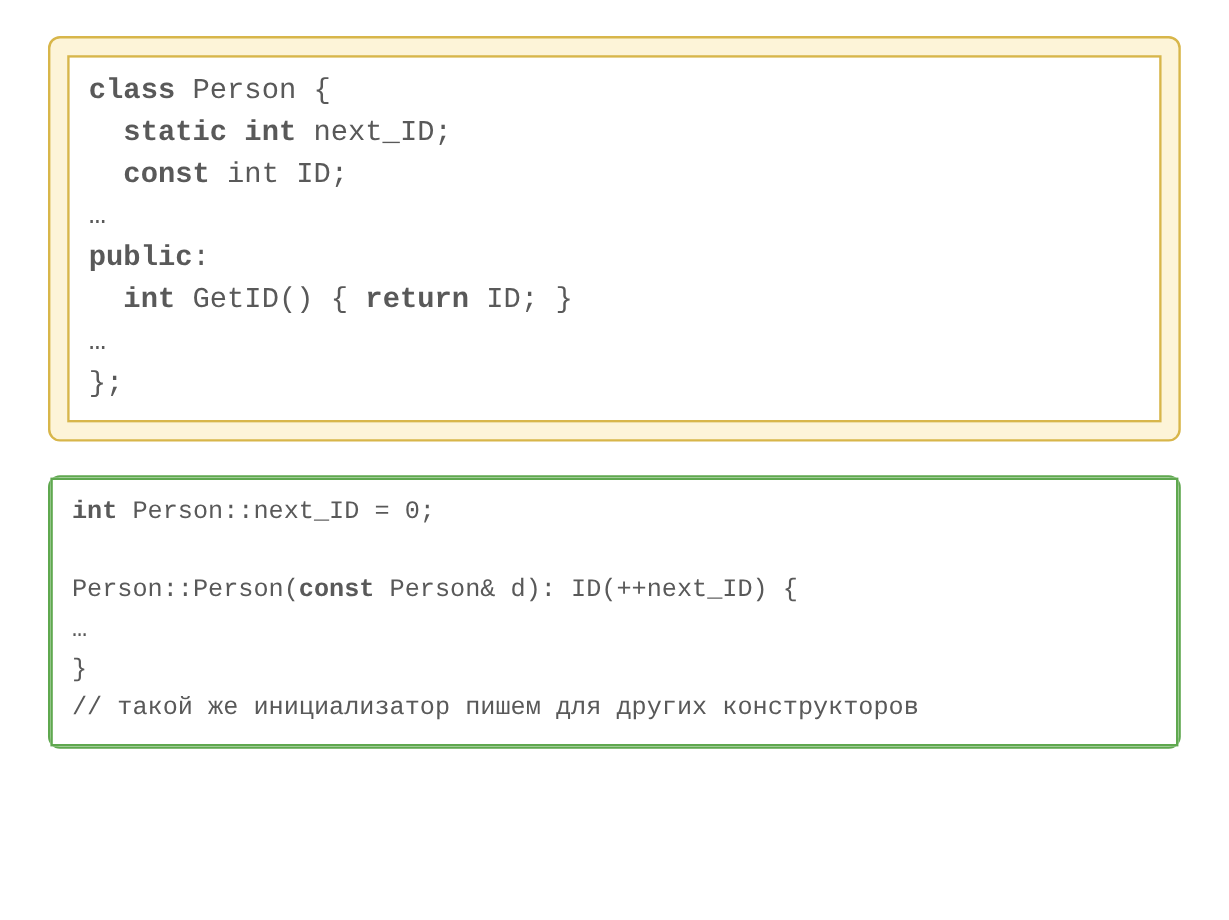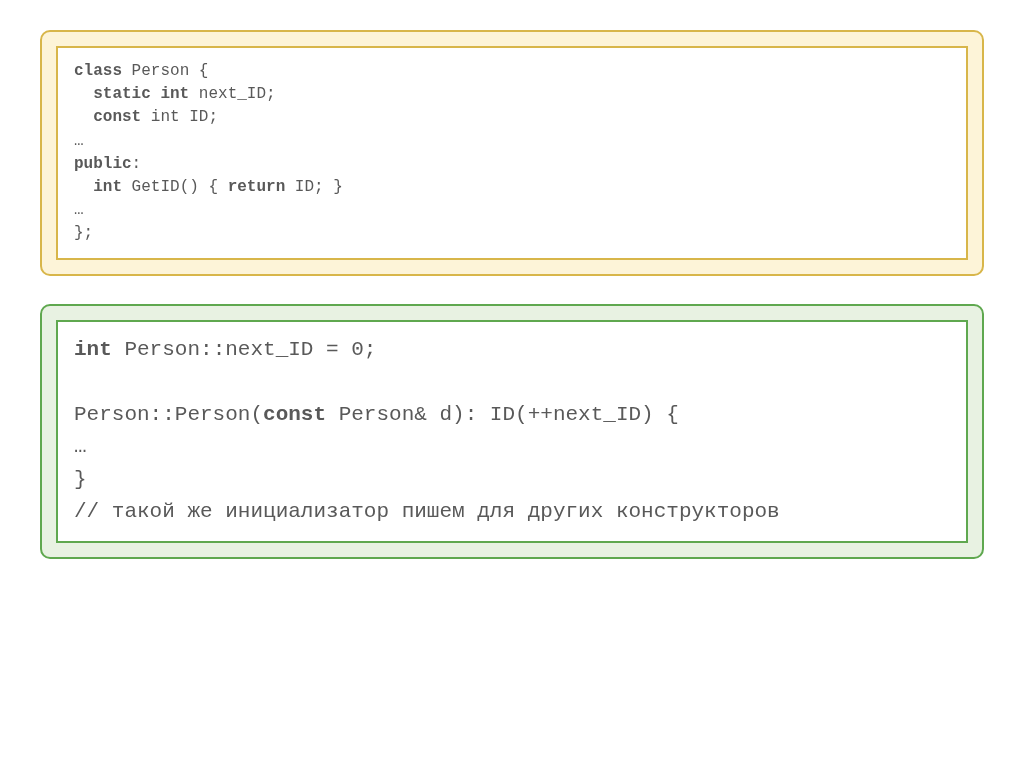--- a/index.html
+++ b/index.html
@@ -30,30 +30,29 @@
     border-radius: 10px;
     background: #fdf4d8;
     padding: 14px;
     margin-bottom: 28px;
   }
   .box-inner-white-yellow {
     border: 2px solid #d8b64a;
     background: #ffffff;
     padding: 12px 16px;
     font-family: 'Courier New', monospace;
-    font-size: 16px;
+    font-size: 24px;
     line-height: 1.45;
     color: #595959;
     white-space: pre;
   }
   .box-outer-green {
     border: 2px solid #5fa84f;
     border-radius: 10px;
     background: #e8f2e2;
-    padding: 14px;
   }
   .box-inner-white-green {
     border: 2px solid #5fa84f;
     background: #ffffff;
     padding: 12px 16px;
     font-family: 'Courier New', monospace;
     font-size: 21px;
     line-height: 1.55;
     color: #595959;
     white-space: pre;

